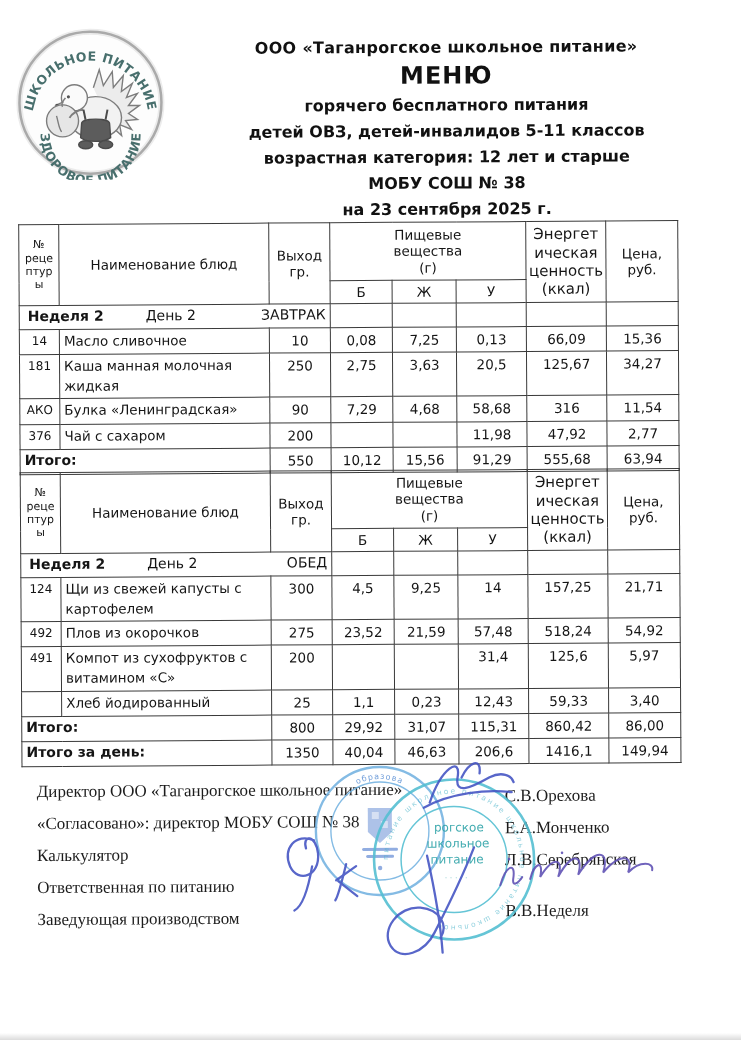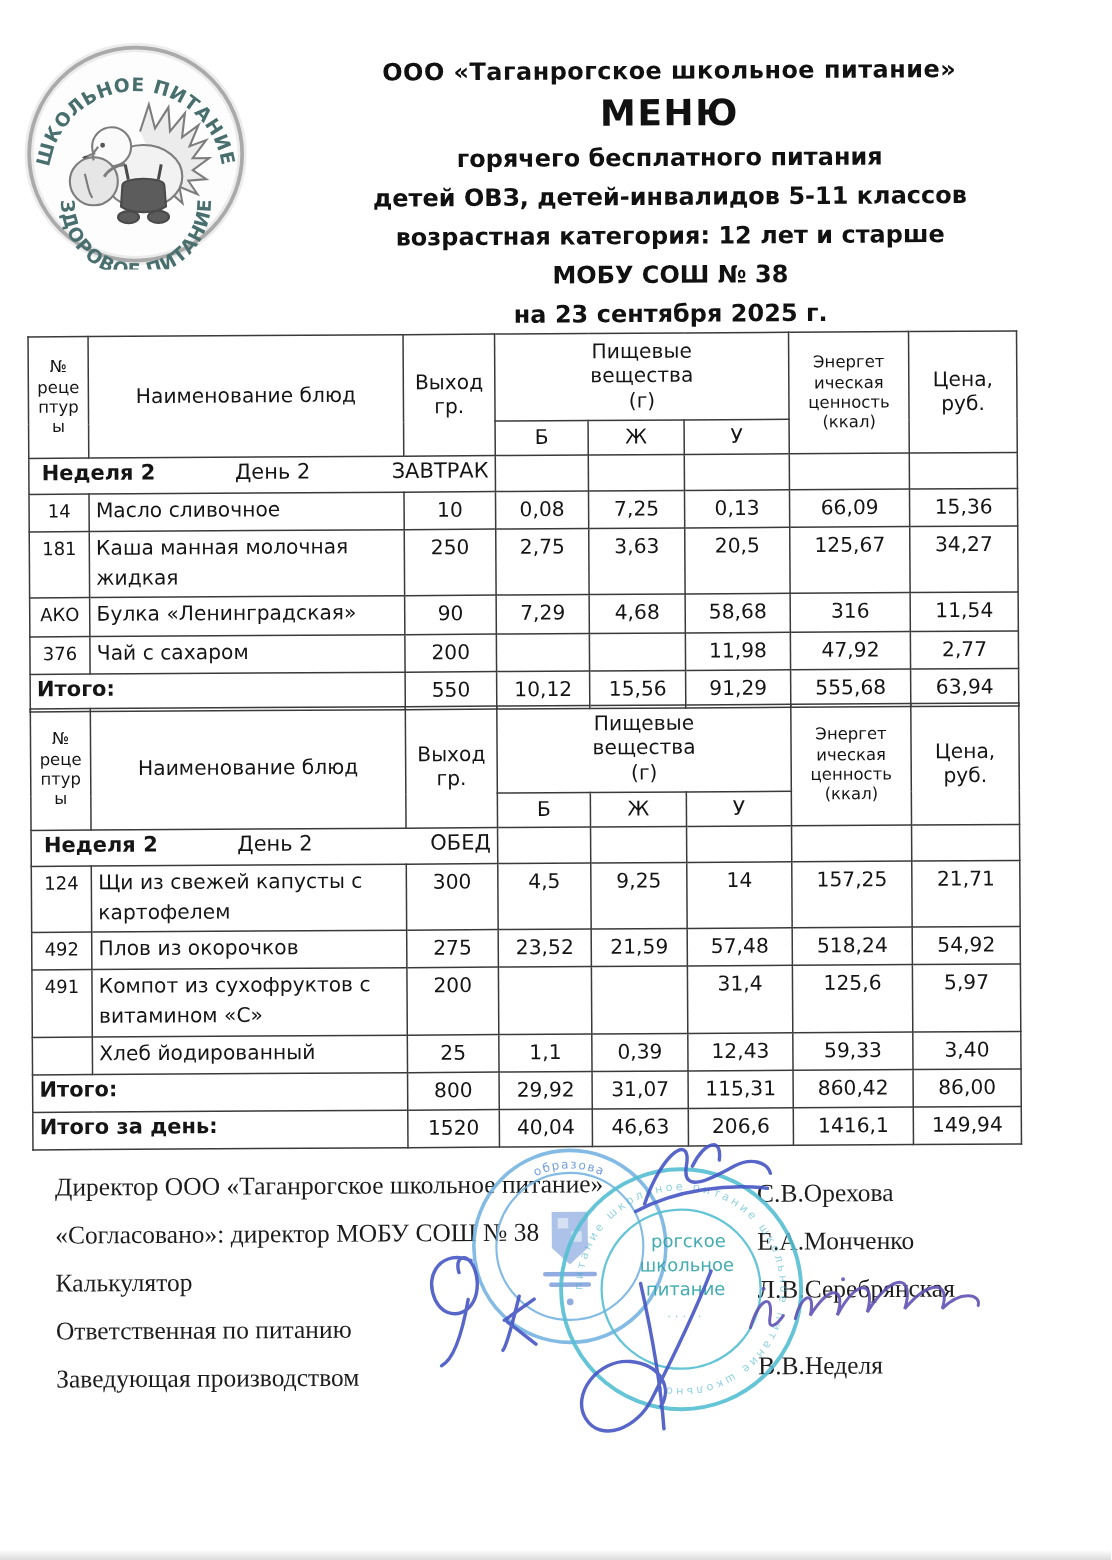--- a/index.html
+++ b/index.html
@@ -18,25 +18,25 @@
   
   table.menu { position:absolute; left:20px; width:660px; border-collapse:collapse; table-layout:fixed;
                font-family:"DejaVu Sans", sans-serif; font-size:13.5px; color:#151515; background:transparent; }
   #table-breakfast { top:222px; }
   #table-lunch { top:470px; }
   .menu th, .menu td { border:1px solid #3a3a3a; padding:2px 4px; vertical-align:top; overflow:hidden; }
   .menu thead th { font-weight:normal; text-align:center; vertical-align:middle; white-space:pre-line; line-height:1.22; padding:1px 2px; }
   .menu thead tr.hr-a { height:58px; }
   .menu thead tr.hr-b { height:23px; }
   th.h-no { font-size:11px; line-height:1.25; }
-  th.h-energy { font-size:11px; }
+  th.h-energy { font-size:15px; }
   .section-row td { height:24px; }
   .section-flex { display:flex; align-items:center; font-size:14px; }
   .sec-week { padding-left:4px;font-weight:bold; }
-  .sec-day { margin-left:53px; }
+  .sec-day { margin-left:42px; }
   .sec-meal { margin-left:auto; margin-right:0; }
   .c-no { text-align:center; font-size:12px; line-height:1.5; }
   .c-name { text-align:left; padding-left:8px; line-height:1.45; }
   .c-num { text-align:center; line-height:1.5; }
   .total-row td { height:23px; }
   .total-label { font-weight:bold; text-align:left; padding-left:5px; font-size:14px; }
 
   
   .signatures { position:absolute; left:35px; top:780px; width:672px; height:215px;
                 font-family:"Liberation Serif","DejaVu Serif", serif; font-size:17px; color:#1c1c1c; }
@@ -287,37 +287,37 @@
             <td class="c-num"></td>
             <td class="c-num">31,4</td>
             <td class="c-num">125,6</td>
             <td class="c-num">5,97</td>
           </tr>
           <tr class="item-row">
             <td class="c-no"></td>
             <td class="c-name">Хлеб йодированный</td>
             <td class="c-num">25</td>
             <td class="c-num">1,1</td>
-            <td class="c-num">0,39</td>
+            <td class="c-num">0,23</td>
             <td class="c-num">12,43</td>
             <td class="c-num">59,33</td>
             <td class="c-num">3,40</td>
           </tr>
           <tr class="total-row" id="total-lunch">
         <td colspan="2" class="total-label">Итого:</td>
         <td class="c-num">800</td>
         <td class="c-num">29,92</td>
         <td class="c-num">31,07</td>
         <td class="c-num">115,31</td>
         <td class="c-num">860,42</td>
         <td class="c-num">86,00</td>
       </tr>
       <tr class="total-row">
         <td colspan="2" class="total-label">Итого за день:</td>
-        <td class="c-num">1520</td>
+        <td class="c-num">1350</td>
         <td class="c-num">40,04</td>
         <td class="c-num">46,63</td>
         <td class="c-num">206,6</td>
         <td class="c-num">1416,1</td>
         <td class="c-num">149,94</td>
       </tr>
     </tbody>
   </table>
 
   <div class="signatures">

